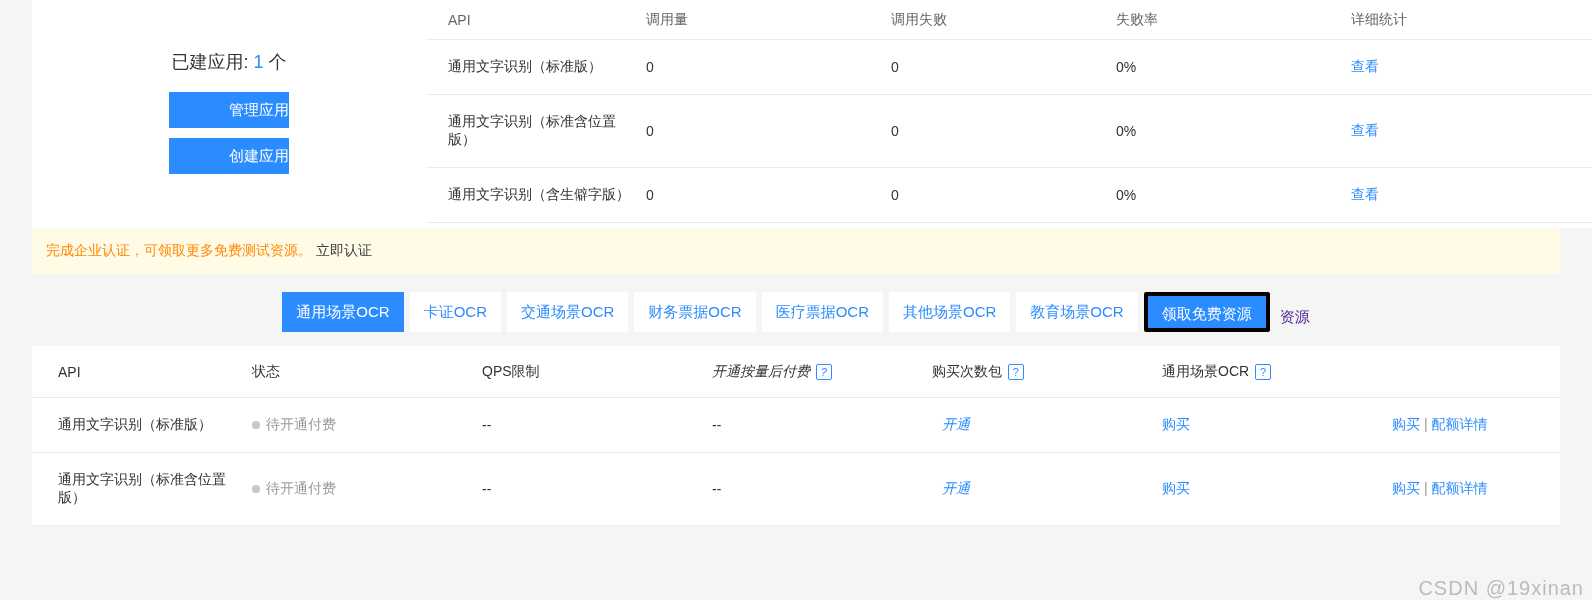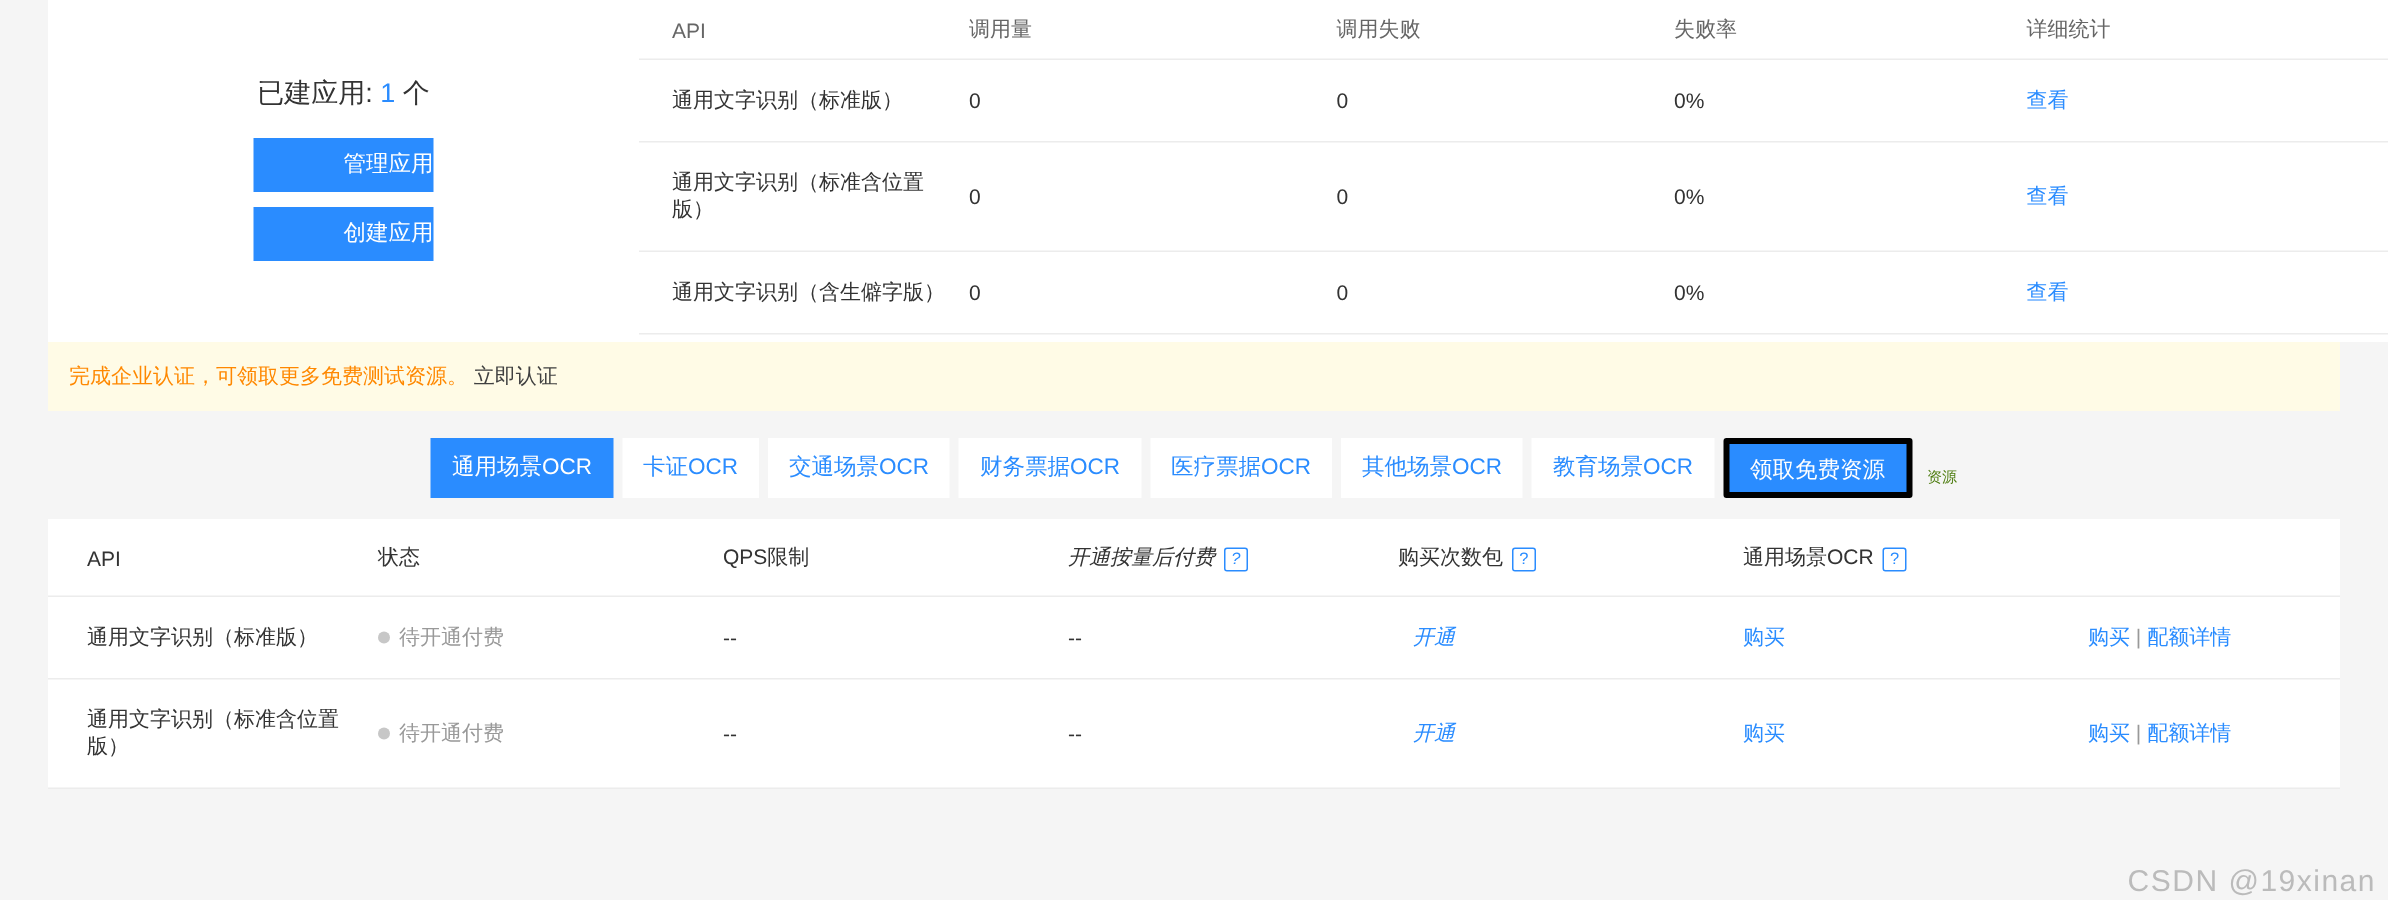--- a/index.html
+++ b/index.html
@@ -99,21 +99,21 @@
       line-height: 36px;
       padding: 0 14px;
       background: #2a8cff;
       color: #fff;
       font-size: 15px;
       cursor: pointer;
       border: 4px solid #000000;
       border-radius: 2px;
       margin-right: 10px;
     }
-    .res-link { color: #4d7c0f; font-size: 10px; cursor: pointer; margin-top: 11px; }
+    .res-link { color: #4c1d95; font-size: 15px; cursor: pointer; margin-top: 11px; }
 
     
     .svc-table { background: #fff; margin: 14px 32px 0 32px; }
     .svc-header, .svc-row { display: flex; align-items: center; border-bottom: 1px solid #ececec; }
     .svc-header { color: #333; height: 52px; font-size: 14px; }
     .svc-row { font-size: 14px; color: #333; }
     .svc-row .scell { padding: 18px 0; }
     .scell.api    { width: 220px; padding-left: 26px; padding-right: 10px; }
     .scell.status { width: 230px; color: #999; }
     .scell.limit  { width: 230px; }

